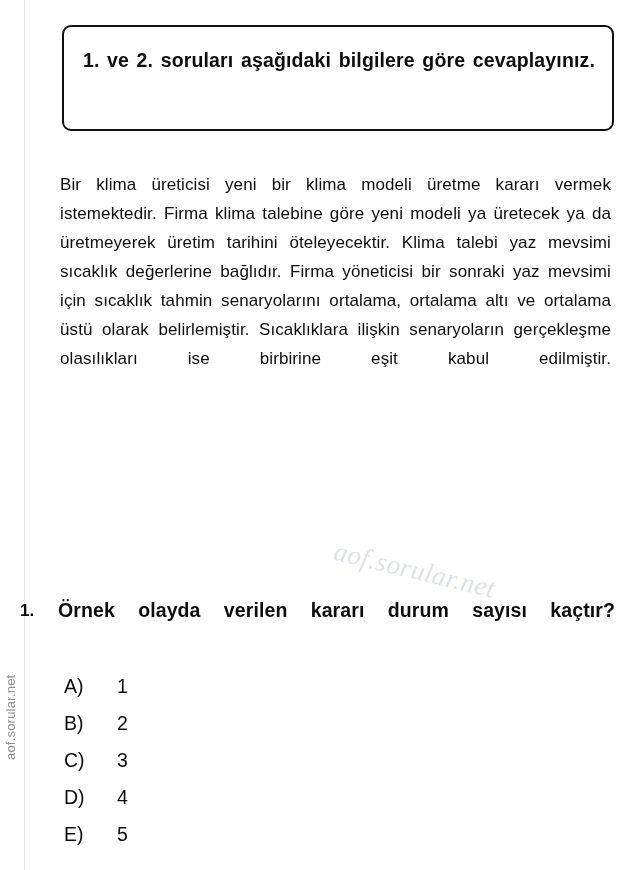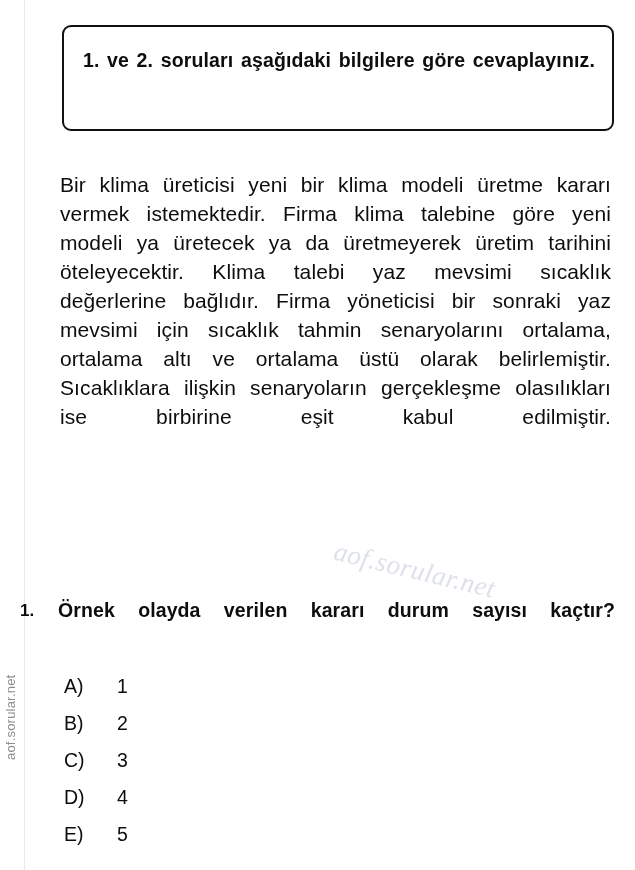--- a/index.html
+++ b/index.html
@@ -91,21 +91,21 @@
     display: inline-block;
     width: 100%;
   }
 
   
   .passage {
     position: absolute;
     left: 60px;
     top: 170px;
     width: 551px;
-    font-size: 21px;
+    font-size: 17px;
     line-height: 29px;
     text-align: justify;
     text-justify: inter-word;
     letter-spacing: 0.1px;
   }
   .passage::after {
     content: "";
     display: inline-block;
     width: 100%;
   }

